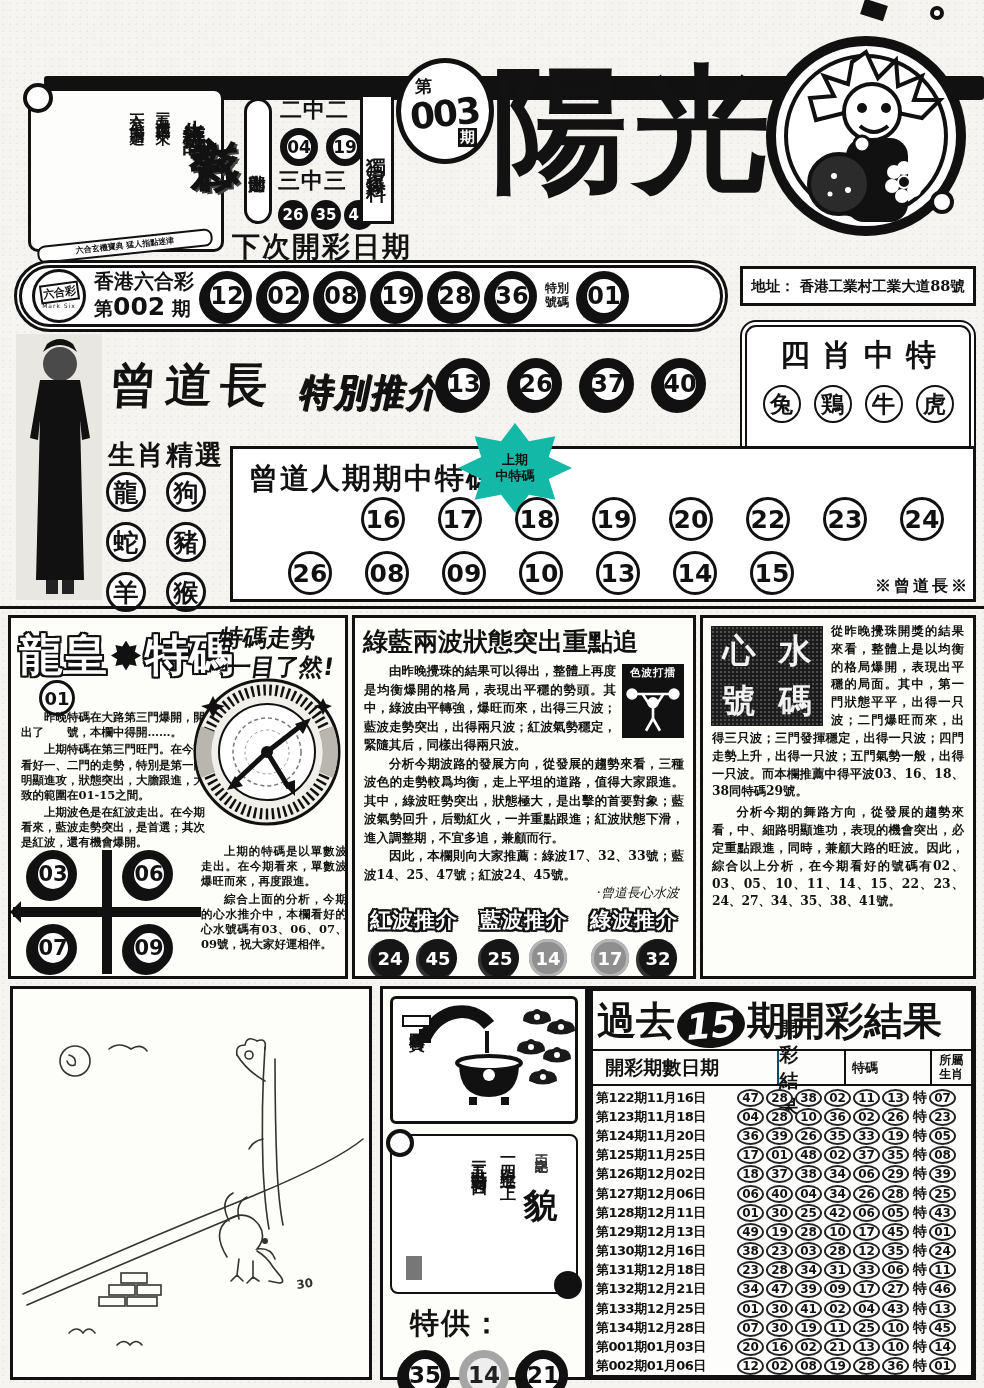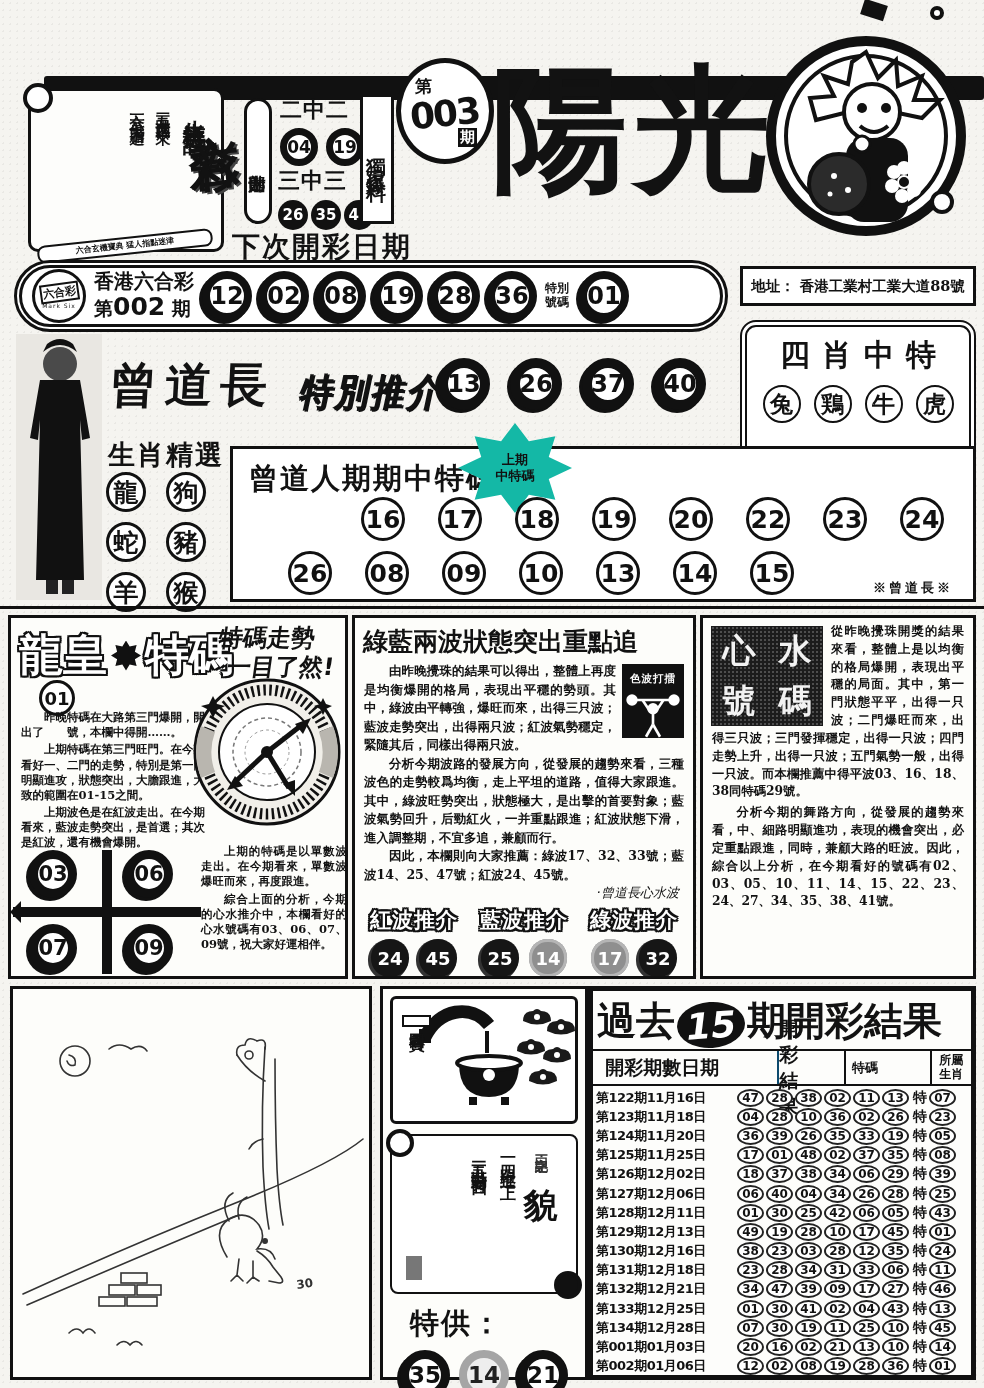--- a/index.html
+++ b/index.html
@@ -82,21 +82,21 @@
   .special-rec{ left:300px; top:370px; font-size:33px; font-weight:900; letter-spacing:3px; transform:skewX(-12deg) scaleY(1.15); text-shadow:2px 1px 0 #111; }
   .special-balls{ left:438px; top:358px; display:flex; gap:20px; }
   .picks-title{ left:108px; top:437px; font-size:27px; font-weight:900; letter-spacing:2px; }
   .picks-grid{ left:106px; top:472px; display:grid; grid-template-columns:44px 44px; gap:10px 16px; }
   .master-box{ left:230px; top:446px; width:746px; height:156px; border:3px solid #111; background:#fff; }
   .mbox-title{ position:absolute; left:16px; top:10px; font-size:29px; font-weight:900; letter-spacing:2px; }
   .starburst{ position:absolute; left:225px; top:-26px; width:114px; height:90px; background:#14b8a6; display:flex; flex-direction:column; align-items:center; justify-content:center; font-size:13px; font-weight:900; line-height:1.2; }
   .mrow{ position:absolute; display:flex; gap:33px; }
   .mrow1{ left:128px; top:48px; }
   .mrow2{ left:55px; top:102px; }
-  .msig{ position:absolute; right:20px; bottom:2px; font-size:13px; font-weight:bold; letter-spacing:3px; font-family:"DejaVu Serif",serif;margin-top:42px; }
+  .msig{ position:absolute; right:3px; bottom:2px; font-size:16px; font-weight:bold; letter-spacing:3px; font-family:"DejaVu Serif",serif;margin-top:42px; }
   .midrule{ left:0; top:606px; width:984px; height:3px; background:#111; }
 
   
   .col{ position:absolute; top:615px; height:364px; border:3px solid #111; background:#fdfdfa; overflow:hidden; }
   .col-left{ left:8px; width:340px; }
   .col-mid{ left:352px; width:344px; }
   .col-right{ left:700px; width:276px; }
 
   .dt-row{ position:absolute; left:8px; top:8px; display:flex; align-items:center; gap:4px; }
   .dt-big{ font-size:44px; font-weight:900; font-family:"DejaVu Serif",serif; }
@@ -113,21 +113,21 @@
   .quad .hbar::before{ content:""; position:absolute; left:-14px; top:-6px; border:11px solid transparent; border-right-color:#111; }
   .quad .ball-quad:nth-child(3){ left:6px; top:0; }
   .quad .ball-quad:nth-child(4){ left:102px; top:0; }
   .quad .ball-quad:nth-child(5){ left:6px; top:74px; }
   .quad .ball-quad:nth-child(6){ left:102px; top:74px; }
   .tail-paras{ position:absolute; left:190px; top:226px; width:146px; font-size:11.5px; line-height:1.32; font-weight:600; text-align:justify; font-family:"DejaVu Serif",serif; }
 
   .wave-title{ margin:7px 8px 4px; font-size:25px; font-weight:900; letter-spacing:0; }
   .wave-body{ padding:0 9px; }
   .wave-icon{ float:right; width:62px; height:74px; background:#111; color:#fff; margin:2px 0 4px 6px; text-align:center; }
-  .wave-icon .lbl{ font-size:10.5px; font-weight:bold; letter-spacing:1px; padding-top:8px;font-family:Liberation Serif, serif; }
+  .wave-icon .lbl{ font-size:10.5px; font-weight:bold; letter-spacing:1px; padding-top:2px;font-family:Liberation Serif, serif; }
   .wave-body p{ font-size:12.5px; line-height:1.48; font-weight:600; text-align:justify; text-indent:2em; font-family:"DejaVu Serif",serif; }
   .wave-sig{ text-align:right; font-size:13px; font-style:italic; font-family:"DejaVu Serif",serif; margin:0 14px 2px 0; }
   .recs{ display:flex; justify-content:space-around; padding:2px 4px 0; }
   .rec-group{ text-align:center; }
   .rec-label{ font-size:21px; font-weight:900; letter-spacing:1px; }
   .rec-balls{ display:flex; gap:10px; justify-content:center; margin-top:5px; }
 
   .lucky-logo{ float:left; width:112px; height:100px; margin:8px 8px 2px 8px; background:#1c1c1c;
     background-image:radial-gradient(rgba(255,255,255,.22) 1px, transparent 1px); background-size:4px 4px;
     display:grid; grid-template-columns:1fr 1fr; place-items:center; }

